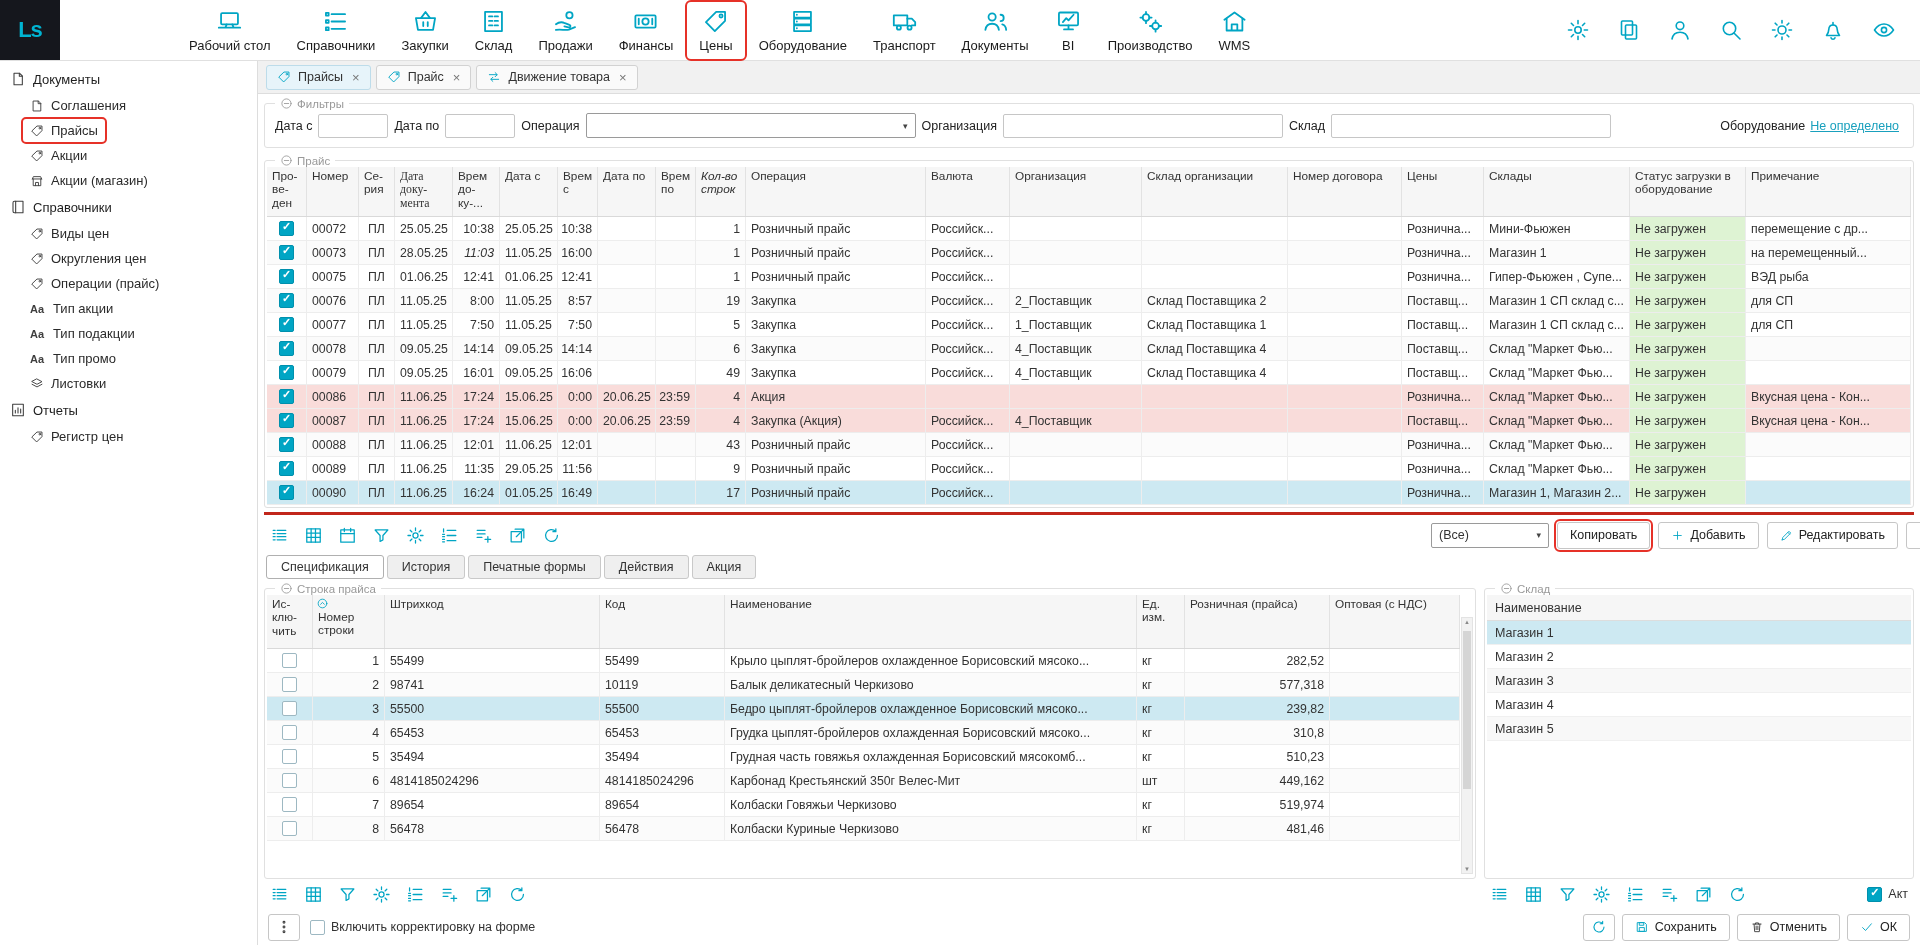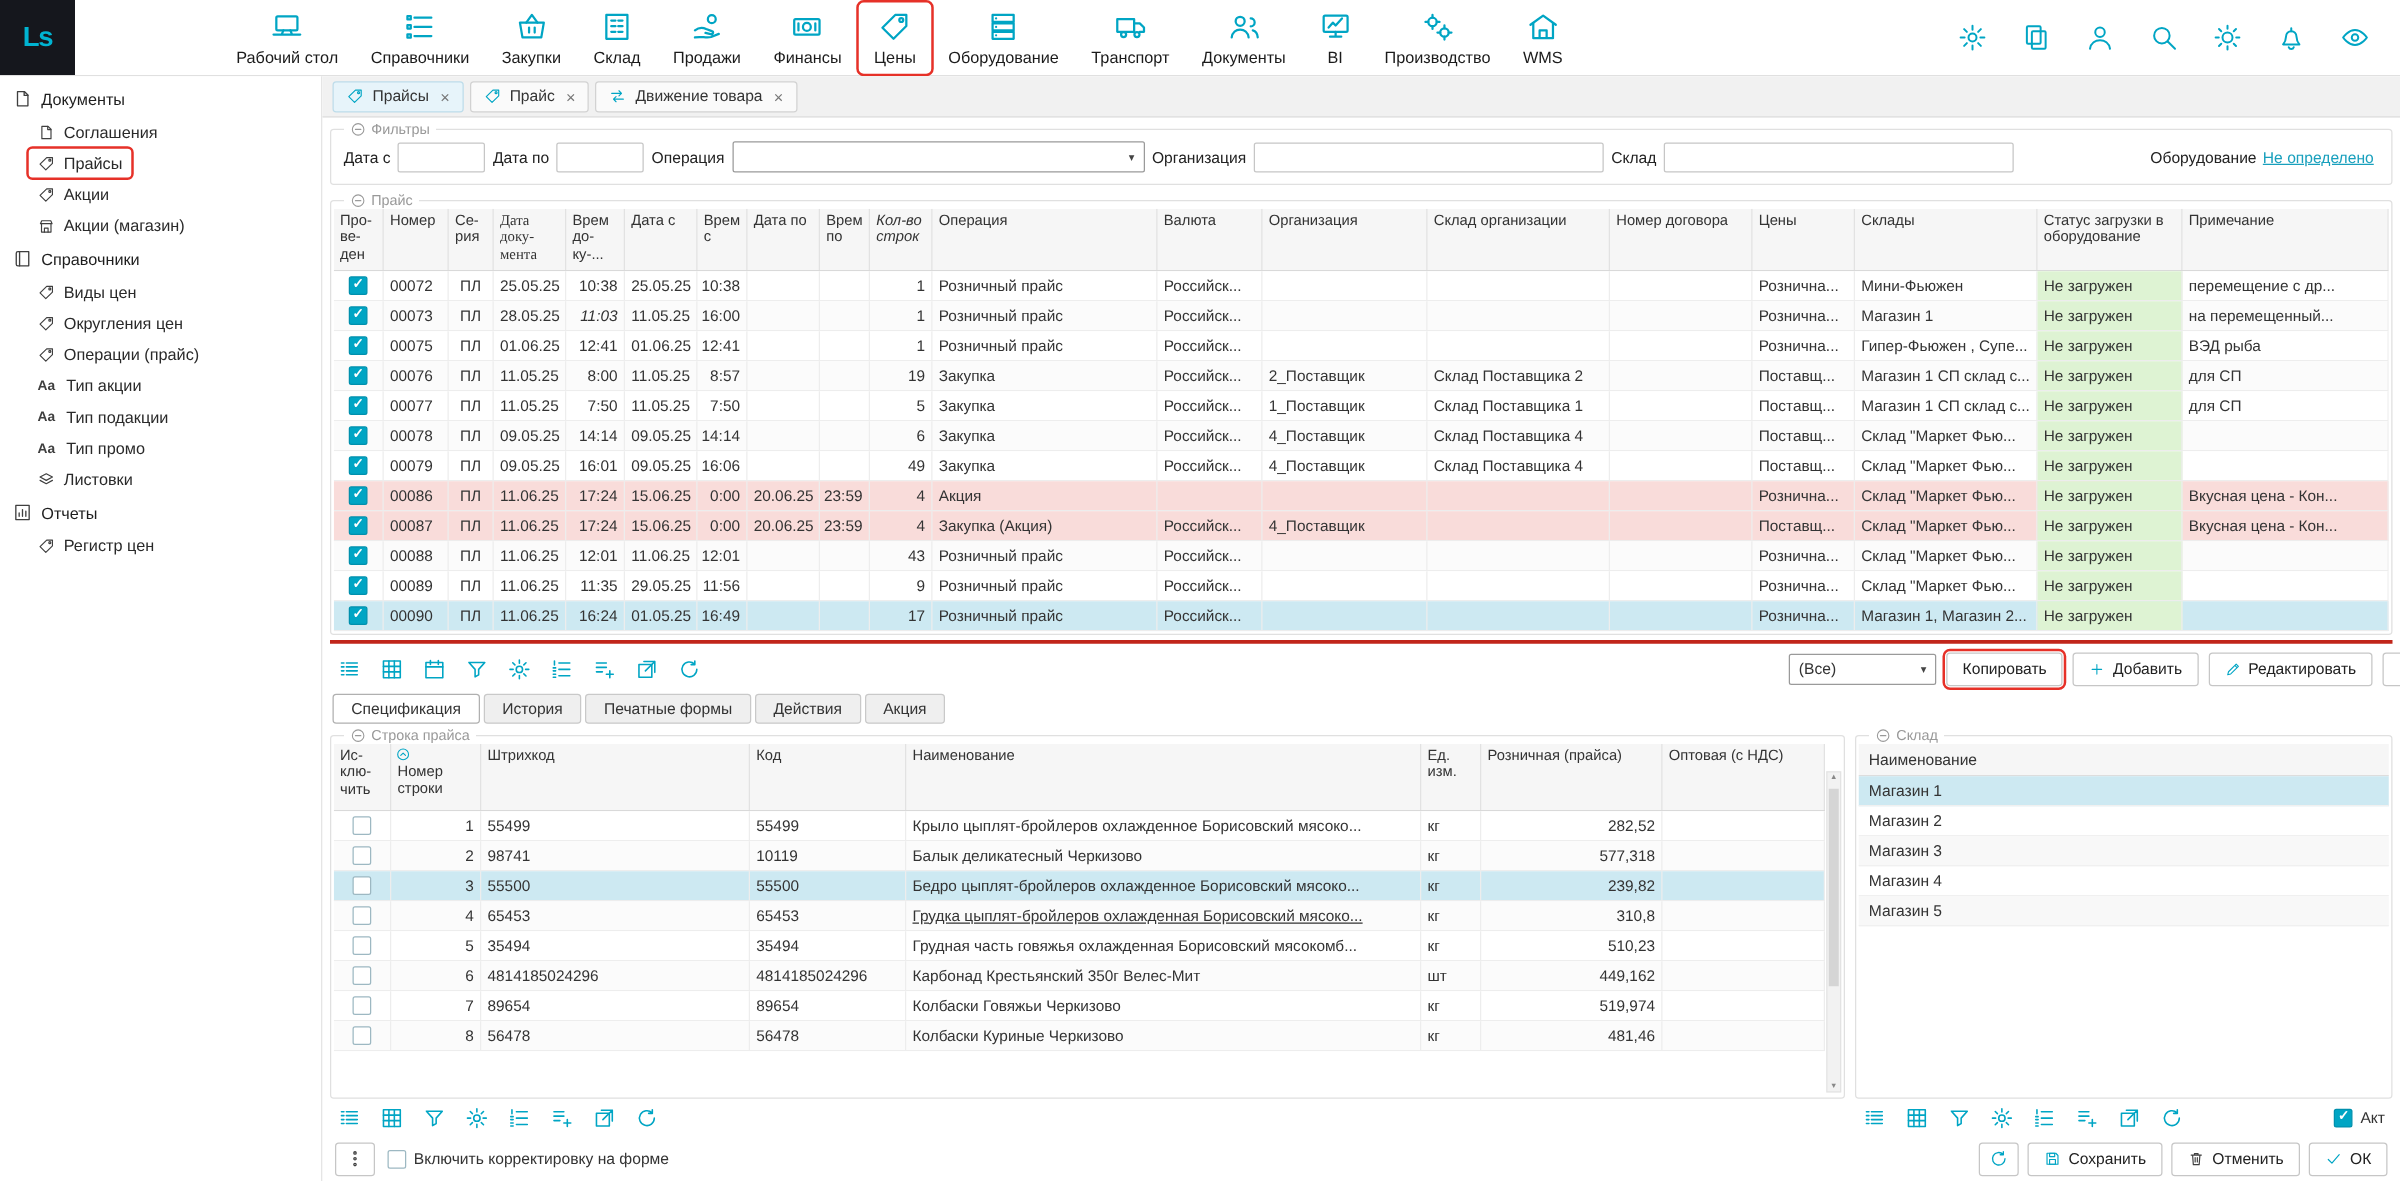--- a/index.html
+++ b/index.html
@@ -1370,21 +1370,21 @@
                   </div>
                   <div class="gcell tr" style="flex: 0 0 72px; width: 72px;">
                     <span>4</span>
                   </div>
                   <div class="gcell" style="flex: 0 0 215px; width: 215px;">
                     <span>65453</span>
                   </div>
                   <div class="gcell" style="flex: 0 0 125px; width: 125px;">
                     <span>65453</span>
                   </div>
-                  <div class="gcell" style="flex: 1 1 0px; min-width: 0px; text-decoration: underline;">
+                  <div class="gcell" style="flex: 1 1 0px; min-width: 0px;">
                     <span>Грудка цыплят-бройлеров охлажденная Борисовский мясоко...</span>
                   </div>
                   <div class="gcell" style="flex: 0 0 48px; width: 48px;">
                     <span>кг</span>
                   </div>
                   <div class="gcell tr" style="flex: 0 0 145px; width: 145px;">
                     <span>310,8</span>
                   </div>
                   <div class="gcell tr" style="flex: 0 0 130px; width: 130px;">
                     <span></span>

